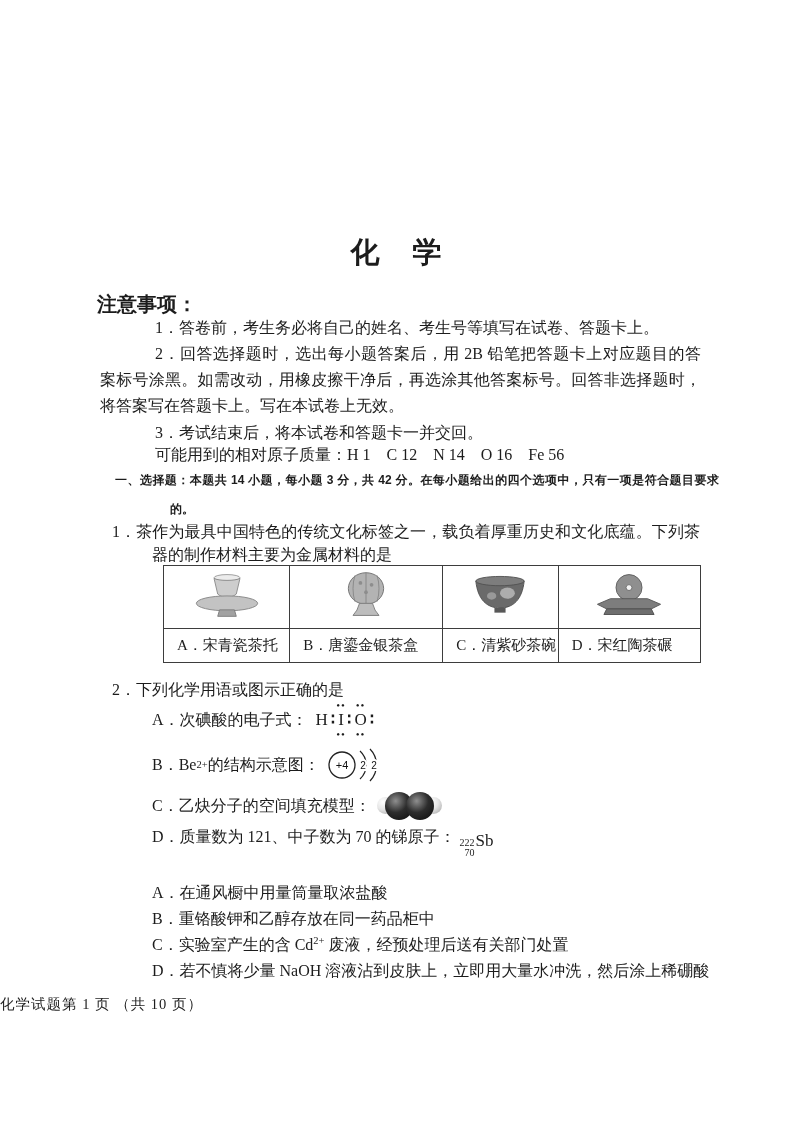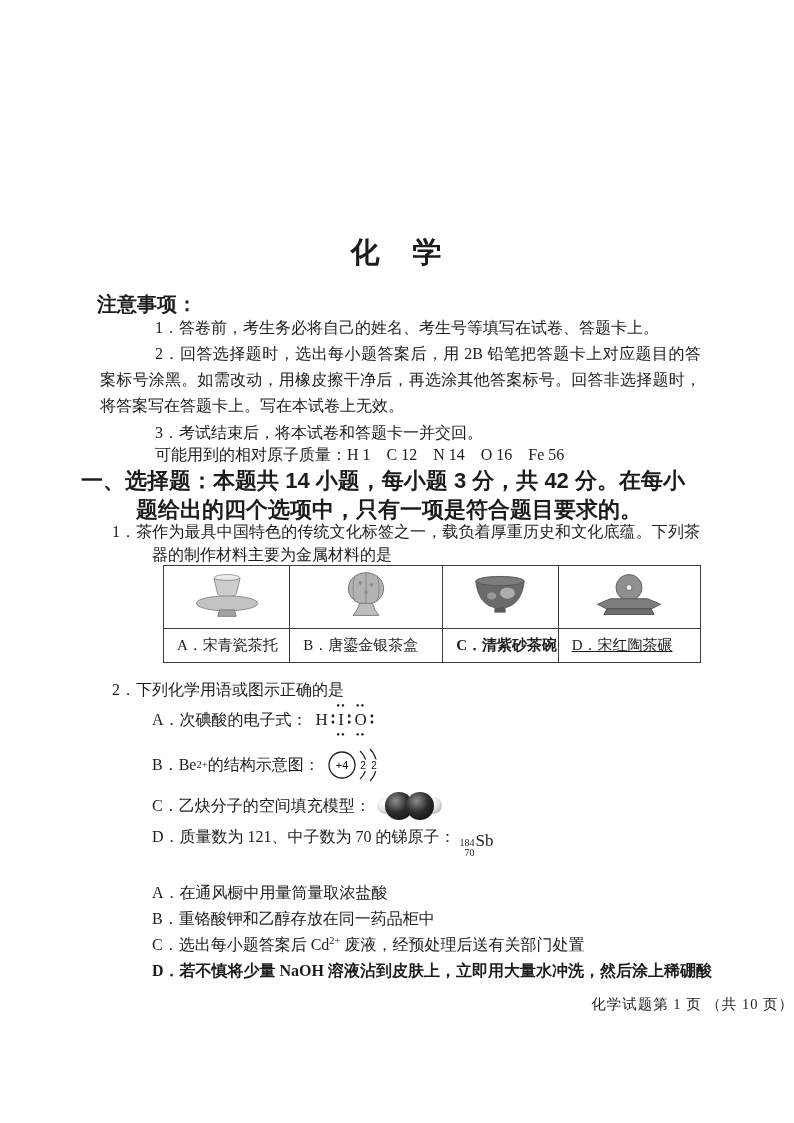--- a/index.html
+++ b/index.html
@@ -8,56 +8,56 @@
   .abs{position:absolute;}
   .title{top:233px;left:0;width:794px;text-align:center;font-size:29px;font-weight:600;
          font-family:"Liberation Sans",sans-serif;letter-spacing:2px;}
   .notice-h{top:291px;left:97px;font-family:"Liberation Sans",sans-serif;font-weight:bold;font-size:20px;}
   .para{left:100px;width:601px;font-size:16px;line-height:26px;text-align:justify;}
   .ind{text-indent:55px;}
   .p1{top:315px;}
   .p2{top:341px;}
   .p3{top:420px;}
   .masses{top:442px;}
-  .sec-h{top:466px;left:81px;width:604px;font-family:"Liberation Sans",sans-serif;font-weight:bold;
-         font-size:22px;line-height:29px;padding-left:55px;text-indent:-55px;box-sizing:border-box;
+  .sec-h{top:466px;left:115px;width:604px;font-family:"Liberation Sans",sans-serif;font-weight:bold;
+         font-size:12px;line-height:29px;padding-left:55px;text-indent:-55px;box-sizing:border-box;
          text-align:justify;}
   .q-stem{left:112px;width:588px;font-size:16px;line-height:23px;padding-left:40px;text-indent:-40px;
           box-sizing:border-box;text-align:justify;}
   .q1-stem{top:520px;}
   .q2-stem{top:678px;}
   .q3-stem{top:855px;}
   .opt{left:152px;width:548px;font-size:16px;line-height:22px;white-space:nowrap;}
   table.tw{position:absolute;left:163px;top:565px;width:538px;border-collapse:collapse;
            table-layout:fixed;}
   table.tw td{border:1px solid #3d3d3d;padding:0;}
   .img-cell{height:62px;text-align:center;vertical-align:middle;}
   .cap-cell{height:33px;font-size:15px;padding-left:13px !important;vertical-align:middle;}
-  .c1{width:23.5%;} .c2{width:28.5%;} .c3{width:21.5%;font-weight:bold;} .c4{width:26.5%;text-decoration:underline;}
+  .c1{width:23.5%;} .c2{width:28.5%;} .c3{width:21.5%;} .c4{width:26.5%;}
   .optrow{display:flex;align-items:center;}
   
   .ef{display:inline-flex;align-items:center;margin-left:6px;font-size:17px;}
   .ef .sep{margin:0 1px;font-weight:bold;}
   .ef .atom{position:relative;display:inline-block;padding:0 2px;}
   .ef .dots{position:absolute;left:50%;transform:translateX(-50%);font-size:11px;line-height:5px;
             letter-spacing:1px;white-space:nowrap;}
   .ef .dt{top:-6px;} .ef .db{bottom:-6px;}
   sup.s{font-size:10.5px;vertical-align:super;line-height:0;}
   
   .iso{display:inline-block;vertical-align:-4px;margin-left:4px;}
   .iso .stack{display:inline-flex;flex-direction:column;align-items:flex-end;font-size:10px;
               line-height:9.5px;margin-right:1px;}
   .iso .sym{font-size:17px;margin-top:38px;}
   
   .sfm{position:relative;display:inline-block;width:66px;height:32px;margin-left:6px;}
   .sfm i{position:absolute;border-radius:50%;display:block;}
   .sfm .w{width:17px;height:17px;top:7px;background:radial-gradient(circle at 35% 30%,#ffffff 0%,#e6e6e6 45%,#9f9f9f 100%);}
   .sfm .b{width:28px;height:28px;top:2px;background:radial-gradient(circle at 38% 32%,#8f8f8f 0%,#2d2d2d 45%,#0a0a0a 100%);z-index:2;}
   .w1{left:0;} .b1{left:8px;} .b2{left:29px;} .w2{left:48px;}
-  .footer{top:995px;left:0;width:794px;text-align:right;font-size:14.5px;letter-spacing:1px;}
+  .footer{top:995px;left:0;width:794px;text-align:left;font-size:14.5px;letter-spacing:1px;}
   svg text{font-family:"Liberation Sans",sans-serif;}
 </style>
 </head>
 <body>
 
 <div class="page">
 
   <div class="abs title">化　学</div>
 
   <div class="abs notice-h">注意事项：</div>
@@ -155,34 +155,34 @@
     <span class="sfm">
       <i class="w w1"></i>
       <i class="b b1"></i>
       <i class="b b2"></i>
       <i class="w w2"></i>
     </span>
   </div>
 
   <div class="abs opt" style="top:826px;">
     <span>D．质量数为 121、中子数为 70 的锑原子：</span><span class="iso"><span class="stack">
-          <span>184</span>
+          <span>222</span>
           <span>70</span>
         </span><span class="sym">Sb</span></span>
   </div>
 
 
   <div class="abs opt" style="top:882px;">
     <span>A．在通风橱中用量筒量取浓盐酸</span><sup class="s"></sup><span></span>
   </div>
   <div class="abs opt" style="top:908px;">
     <span>B．重铬酸钾和乙醇存放在同一药品柜中</span><sup class="s"></sup><span></span>
   </div>
   <div class="abs opt" style="top:934px;">
-    <span>C．选出每小题答案后 Cd</span><sup class="s">2+</sup><span> 废液，经预处理后送有关部门处置</span>
+    <span>C．实验室产生的含 Cd</span><sup class="s">2+</sup><span> 废液，经预处理后送有关部门处置</span>
   </div>
-  <div class="abs opt" style="top:960px;font-weight:bold;">
+  <div class="abs opt" style="top:960px;">
     <span>D．若不慎将少量 NaOH 溶液沾到皮肤上，立即用大量水冲洗，然后涂上稀硼酸</span><sup class="s"></sup><span></span>
   </div>
 
   <div class="abs footer">化学试题第 1 页 （共 10 页）</div>
 
 </div>
 
 </body></html>

